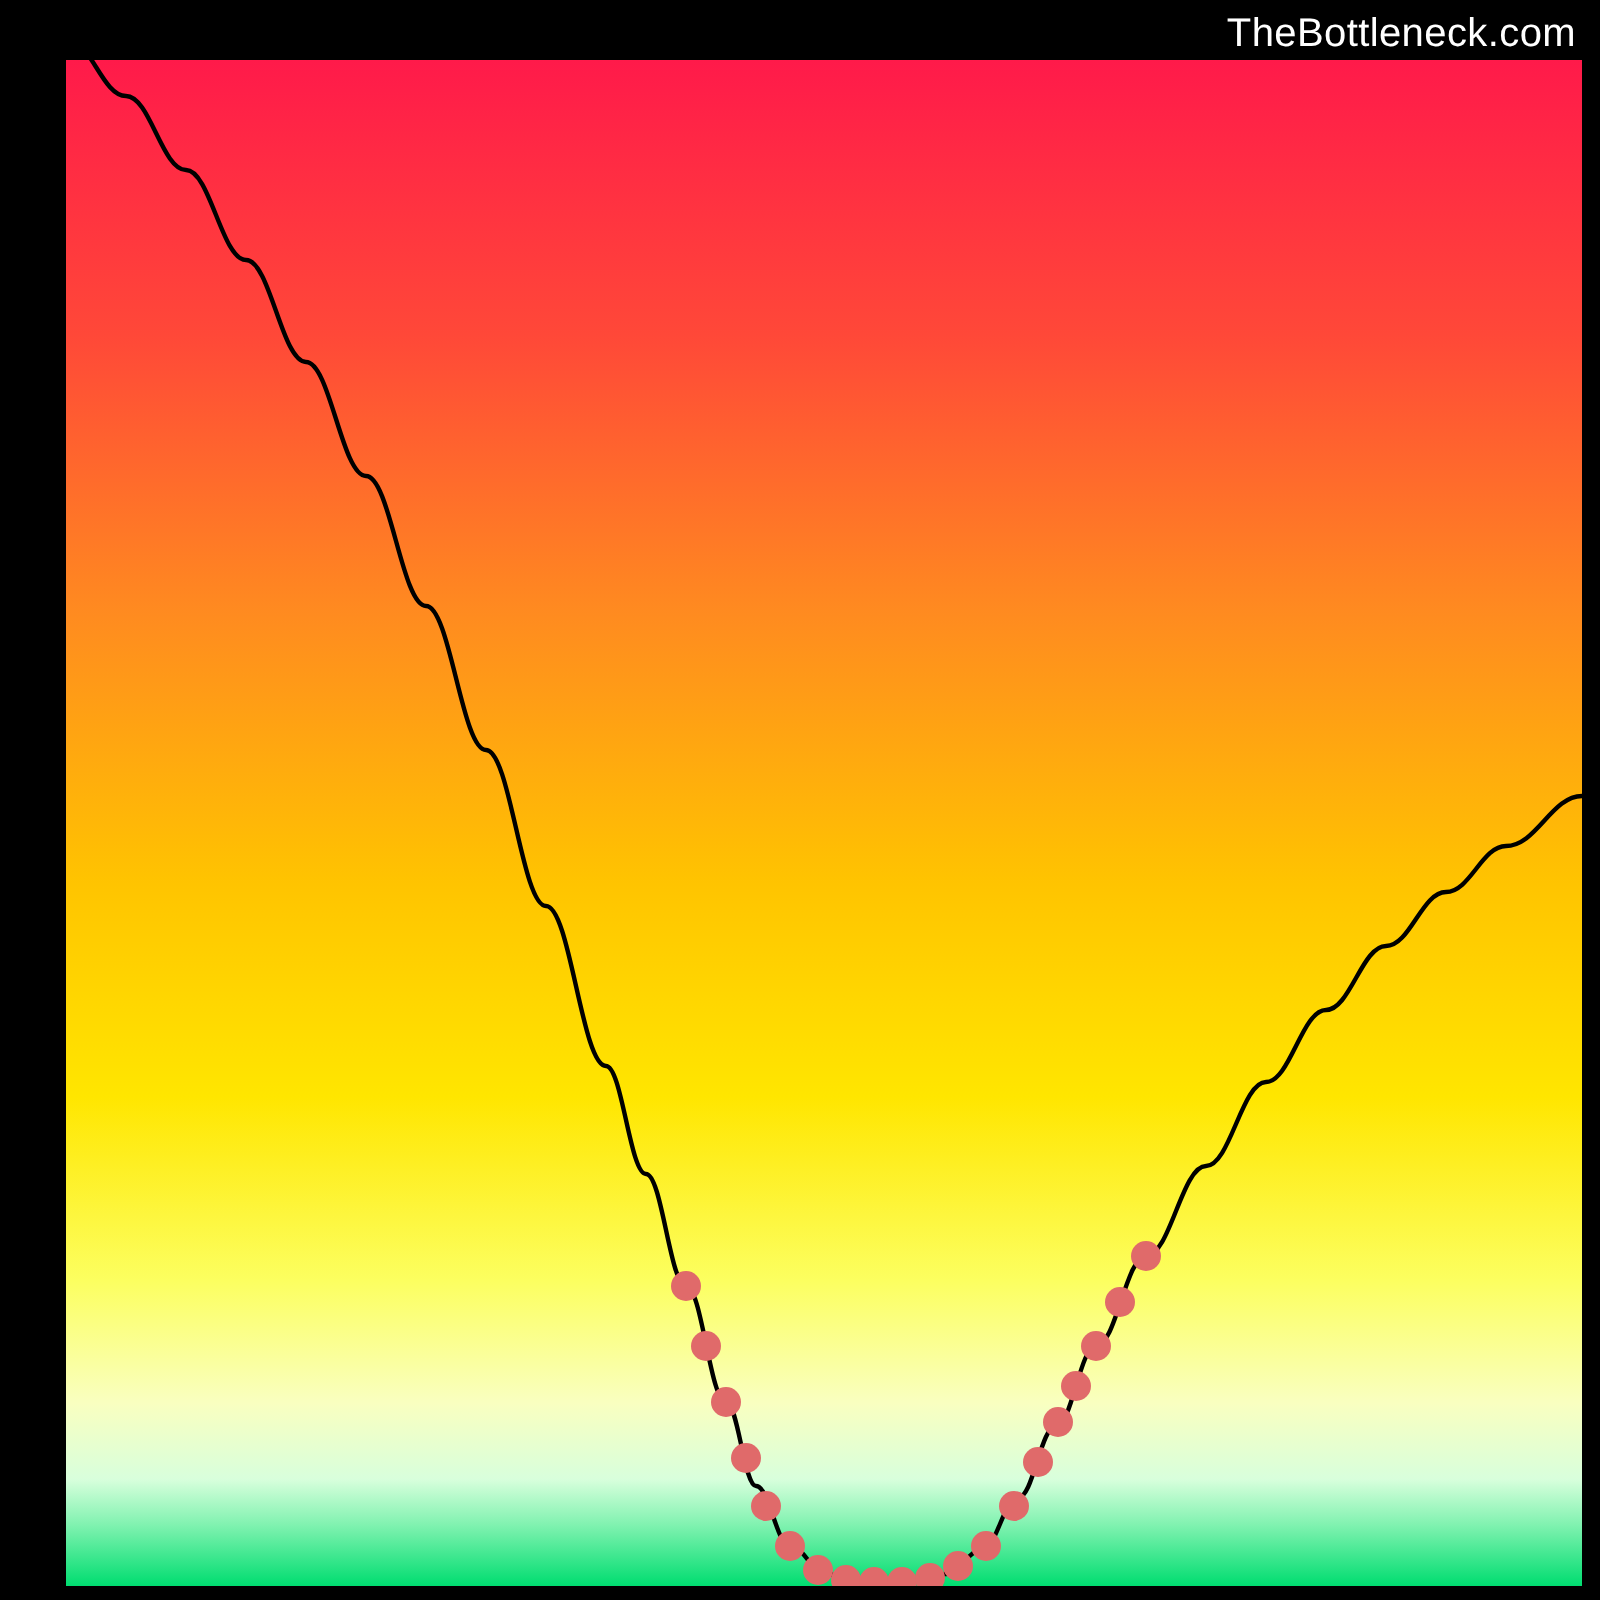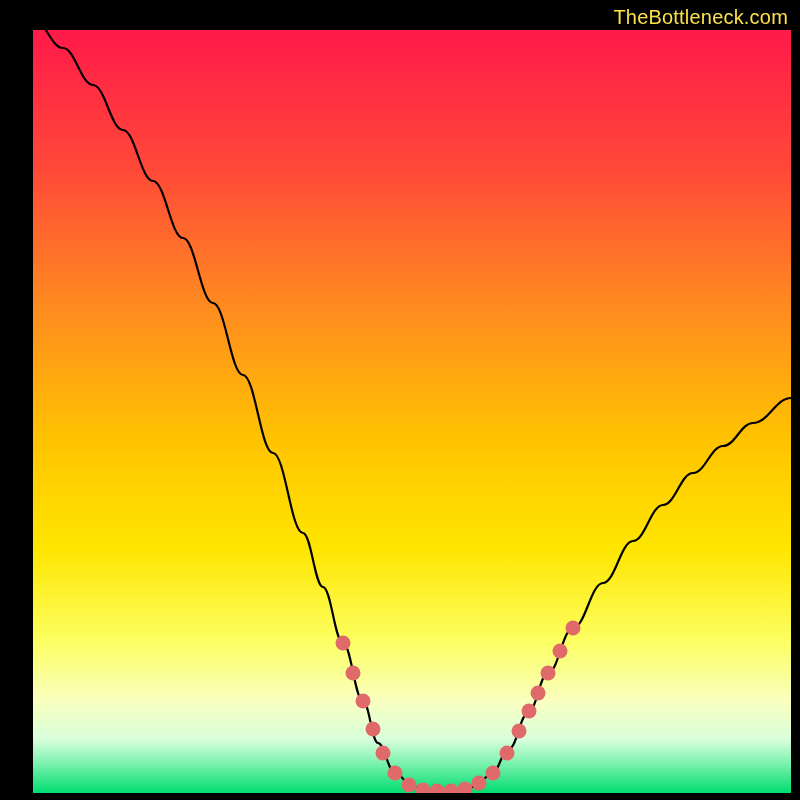--- a/index.html
+++ b/index.html
@@ -8,21 +8,21 @@
     width: 800px;
     height: 800px;
     background: #000000;
     overflow: hidden;
     position: relative;
   }
   .watermark {
     top: 6px;
     font-family: Arial, Helvetica, sans-serif;
     letter-spacing: 0.2px;
-    color: #fde047;
+    color: #ffffff;
     font-size: 20px;
     z-index: 5;
     right: 12px;
     position: absolute;
     margin-left: 24px;
   }
   .plot-area {
     height: 763px;
     top: 30px;
     width: 758px;

